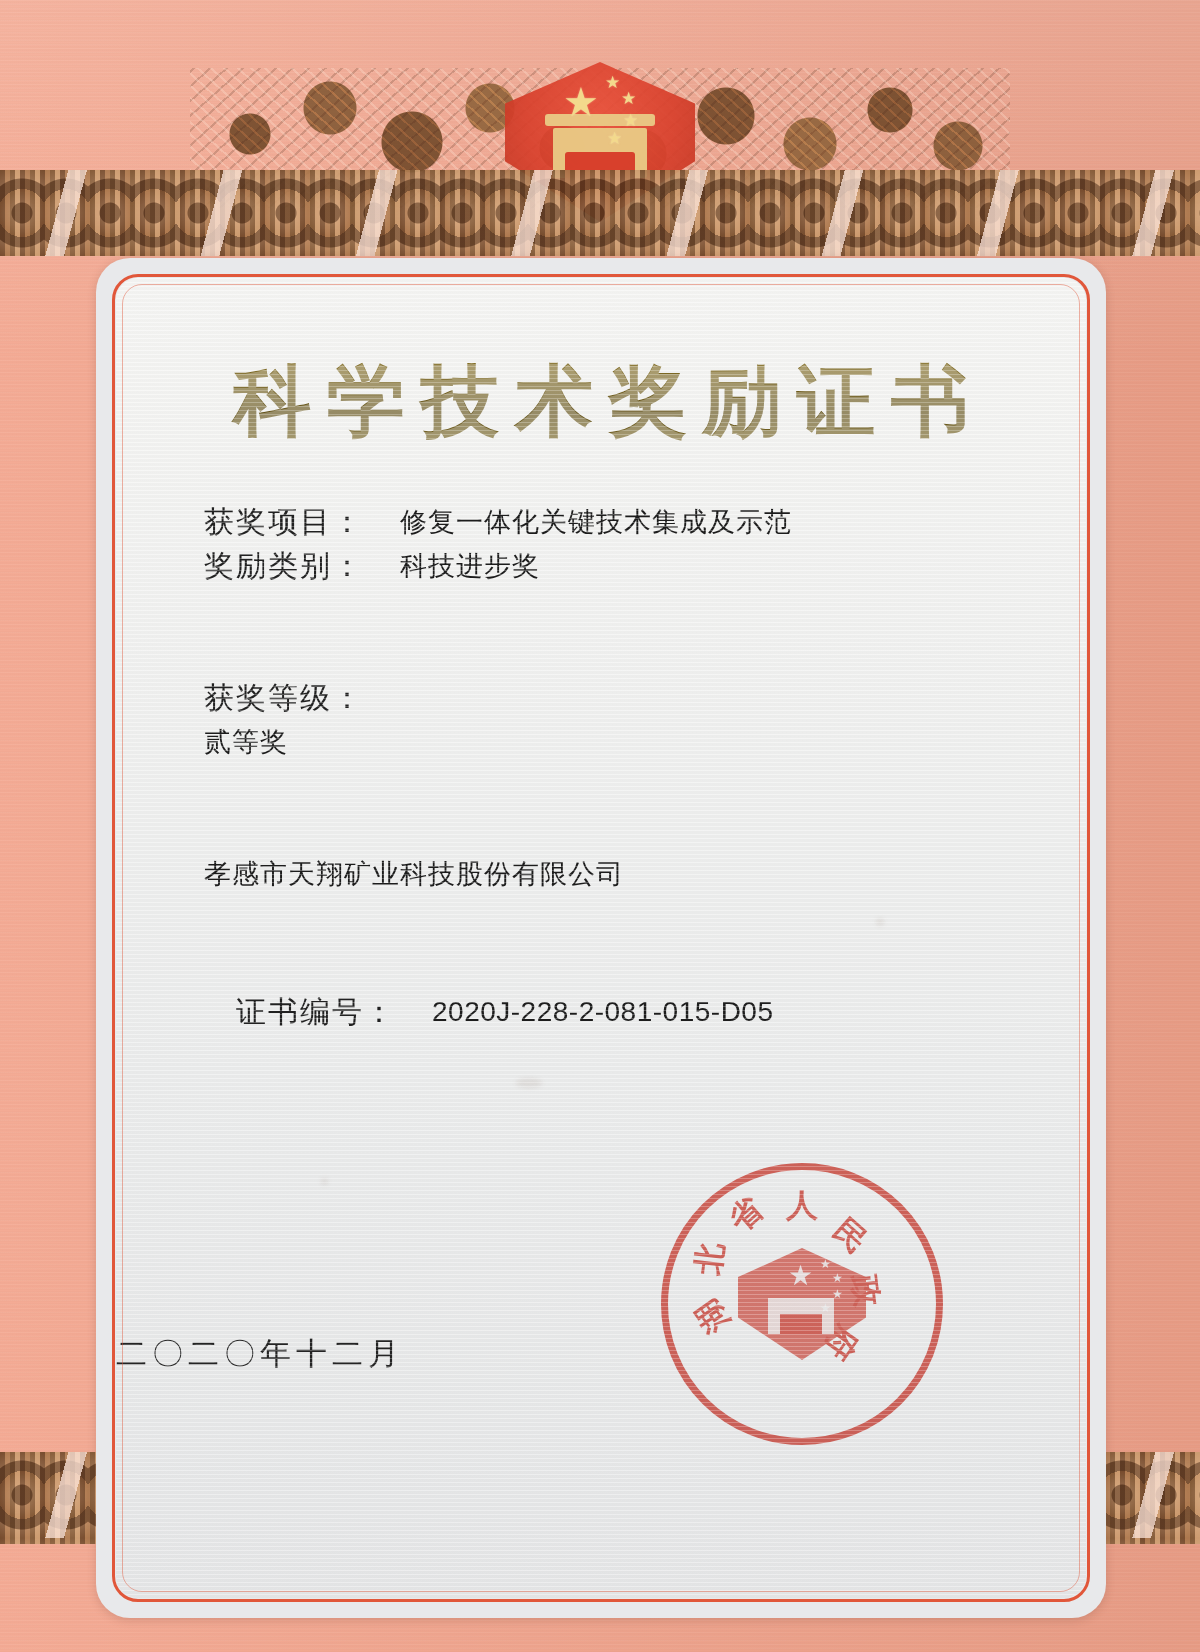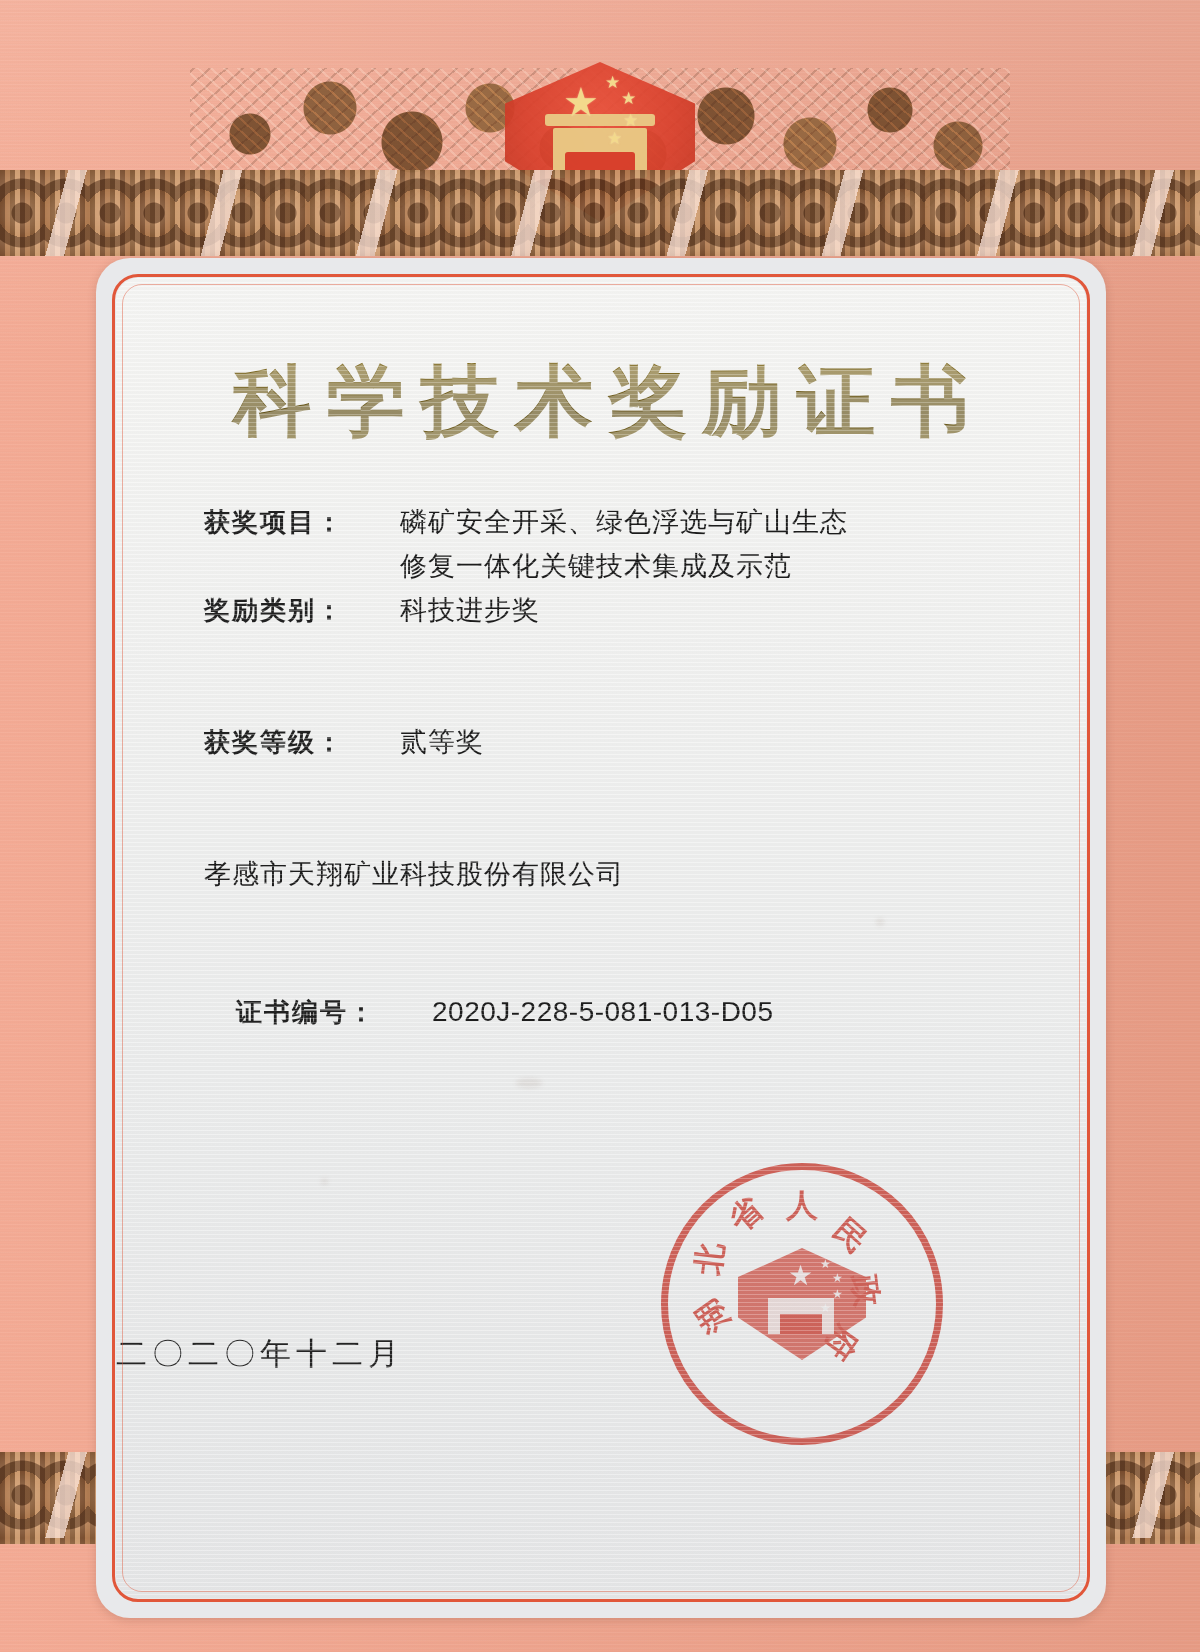--- a/index.html
+++ b/index.html
@@ -226,39 +226,39 @@
     right: 60px;
   }
   .field {
     display: flex;
     align-items: flex-start;
     margin-bottom: 0;
   }
   .field-label {
     flex: 0 0 auto;
     width: 196px;
-    font-size: 26px;
-    font-weight: 700;
+    font-size: 30px;
+    font-weight: 400;
     color: #1a1a1a;
     letter-spacing: 2px;
     line-height: 44px;
     white-space: nowrap;
   }
   .field-value {
     flex: 1 1 auto;
     font-size: 27px;
     color: #151515;
     line-height: 44px;
     letter-spacing: 1px;
   }
   .field-value .line2 { display: block; }
 
   .f-project { margin-top: 0; }
   .f-category { }
-  .f-grade { margin-top: 88px; }
+  .f-grade { margin-top: 88px; flex-direction: column; }
   .f-unit { margin-top: 88px; }
   .f-serial { margin-top: 94px; margin-left: 32px; }
   .f-serial .field-value {
     font-size: 28px;
     letter-spacing: .5px;
   }
 
   
   .seal {
     position: absolute;
@@ -374,42 +374,41 @@
   <div class="card-outer">
     <div class="card-inner">
 
       <div class="cert-title">科学技术奖励证书</div>
 
       <div class="fields">
 
         <div class="field f-project">
           <div class="field-label">获奖项目：</div>
           <div class="field-value">
-            <span>磷矿安全开采、绿色浮选与矿山生态</span>
             <span class="line2">修复一体化关键技术集成及示范</span>
           </div>
         </div>
 
         <div class="field f-category">
           <div class="field-label">奖励类别：</div>
           <div class="field-value">科技进步奖</div>
         </div>
 
         <div class="field f-grade">
           <div class="field-label">获奖等级：</div>
           <div class="field-value">贰等奖</div>
         </div>
 
         <div class="field f-unit">
           <div class="field-value">孝感市天翔矿业科技股份有限公司</div>
         </div>
 
         <div class="field f-serial">
           <div class="field-label">证书编号：</div>
-          <div class="field-value">2020J-228-5-081-013-D05</div>
+          <div class="field-value">2020J-228-2-081-015-D05</div>
         </div>
 
       </div>
 
       <div class="seal">
         <div class="seal-text" id="seal-text">
             <span style="transform: translate(-97.9152px, 37.3576px) rotate(-125deg);">湖</span>
             <span style="transform: translate(-115.324px, -31.6093px) rotate(-83.3333deg);">北</span>
             <span style="transform: translate(-82.4796px, -94.7025px) rotate(-41.6667deg);">省</span>
             <span style="transform: translate(-16px, -120px) rotate(0deg);">人</span>

